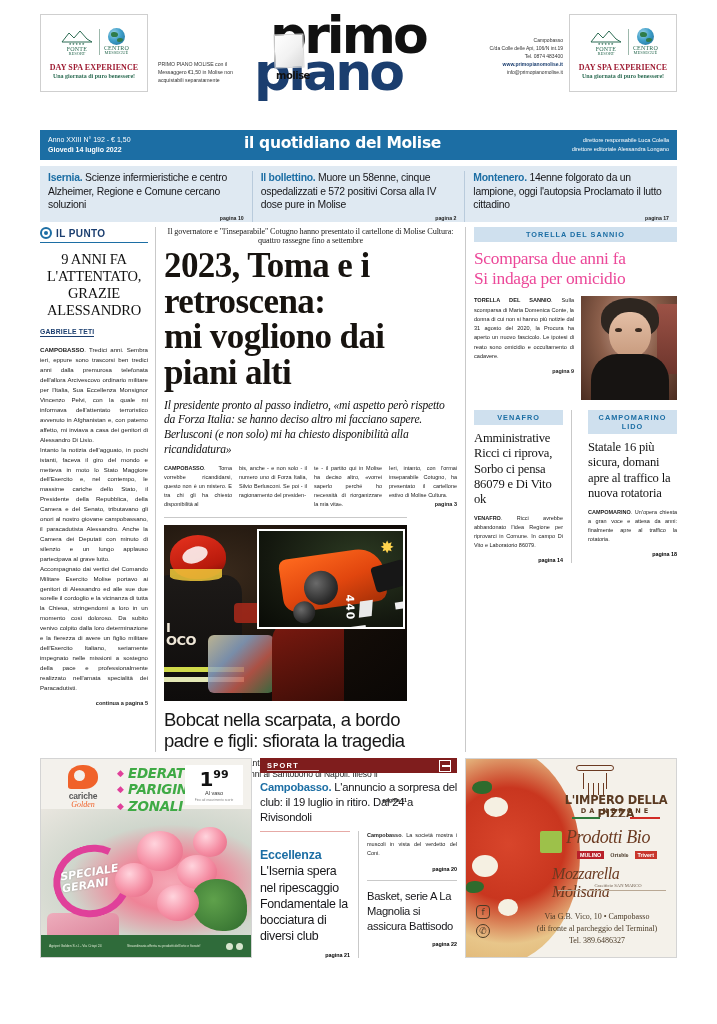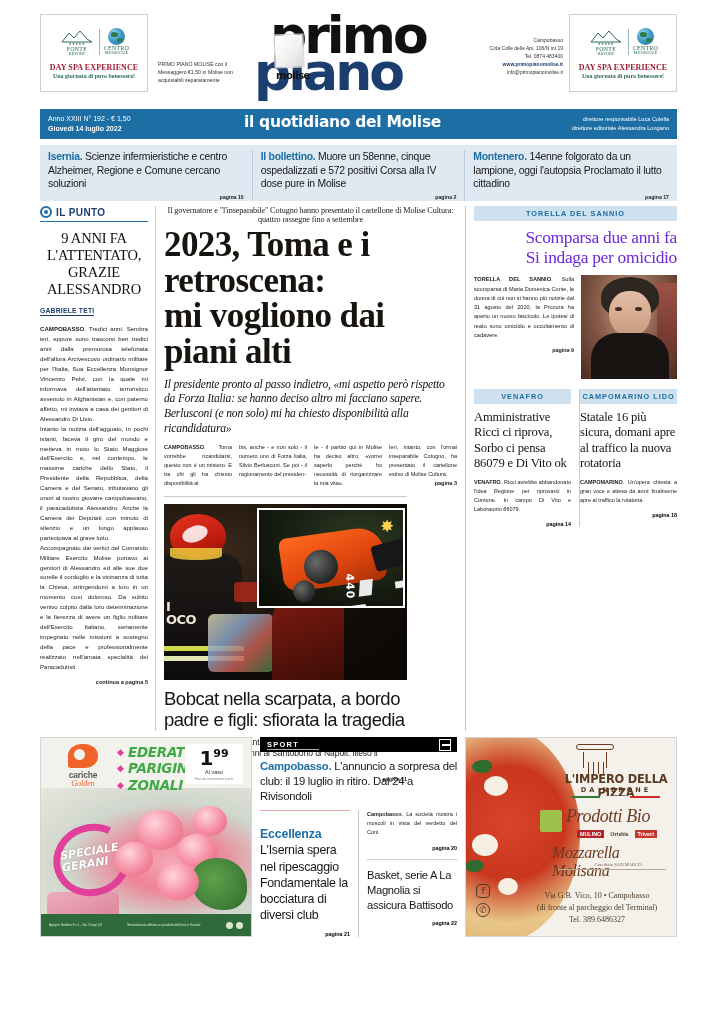--- a/index.html
+++ b/index.html
@@ -12,21 +12,21 @@
   .page {
     position: relative;
     width: 717px; height: 1024px;
     background: #fff;
     padding: 0;
   }
 
   
   .masthead {
     position: relative;
-    height: 109px;
+    height: 130px;
     margin: 0 40px;
     padding-top: 14px;
     display: flex;
     align-items: flex-start;
   }
   .spa-box {
     width: 108px; height: 78px;
     border: 1px solid #cfcfcf;
     background: #fff;
     display: flex; flex-direction: column;
@@ -380,23 +380,22 @@
     background: #cfe0ee;
     color: #1c6ea4;
     font-weight: 700;
     font-size: 7.3px;
     letter-spacing: 1.0px;
     text-align: center;
     padding: 3px 0;
   }
   .r-headline {
     font-family: "Liberation Serif", serif;
-    font-size: 17.4px; line-height: 1.13; margin-top: 7px; color:#6d28d9;
+    font-size: 17.4px; line-height: 1.13; margin-top: 7px; color:#ec4899;
     letter-spacing: -0.3px;
-    text-align: right;
   }
   .r-body-wrap { display: flex; gap: 7px; margin-top: 8px; }
   .r-body {
     flex: 1 1 0;
     font-size: 5.6px; line-height: 1.66; text-align: justify; color:#1a1a1a;
   }
   .r-body b { font-weight: 700; }
   .r-pg { text-align: right; font-weight: 700; font-size: 5.4px; margin-top: 6px; }
   .r-photo {
     flex: 0 0 96px; height: 104px;
@@ -423,21 +422,21 @@
     position:absolute; left: 10px; top: 58px; width: 78px; height: 48px;
     background: #171412; border-radius: 26px 26px 0 0;
   }
   .rp-chair {
     position:absolute; right: -2px; top: 8px; width: 22px; height: 70px;
     background: linear-gradient(180deg,#9c5246 0%, #6d352c 100%);
   }
 
   .two-small { display: flex; gap: 8px; margin-top: 10px; }
   .small-col { flex: 1 1 0; }
-  .small-col.right-sep { border-left: 1px solid #c9c9c9; padding-left: 0; }
+  .small-col.right-sep { border-left: 1px solid #c9c9c9; padding-left: 16px; }
   .s-headline {
     font-family: "Liberation Serif", serif;
     font-size: 12.6px; line-height: 1.2; margin-top: 6px; color:#141414;
     letter-spacing: -0.2px;
   }
   .s-body {
     font-size: 5.5px; line-height: 1.66; text-align: justify;
     margin-top: 7px; color:#1a1a1a;
   }
   .s-body b { font-weight: 700; }
@@ -544,21 +543,21 @@
   .agri-social span {
     width: 7px; height: 7px; border-radius: 50%; background:#d8e6cf;
     display:inline-block;
   }
 
   .sport-col {
     flex: 1 1 auto; padding: 0 8px;
     display: flex; flex-direction: column;
   }
   .sport-bar {
-    background: #000000; height: 16px; display:flex; align-items:center;
+    background: #7f1d1d; height: 16px; display:flex; align-items:center;
     padding: 0 7px; position: relative;
   }
   .sport-bar .lbl {
     color:#fff; font-weight:700; font-size: 7.4px; letter-spacing: 1.3px;
   }
   .sport-bar .underline {
     position:absolute; left: 7px; bottom: 2px; width: 52px; height: 1px;
     background: rgba(255,255,255,.7);
   }
   .sport-bar .pmark {

